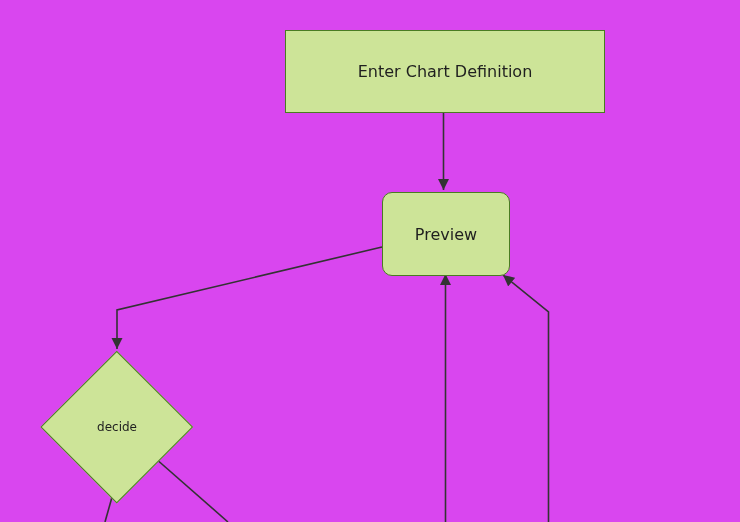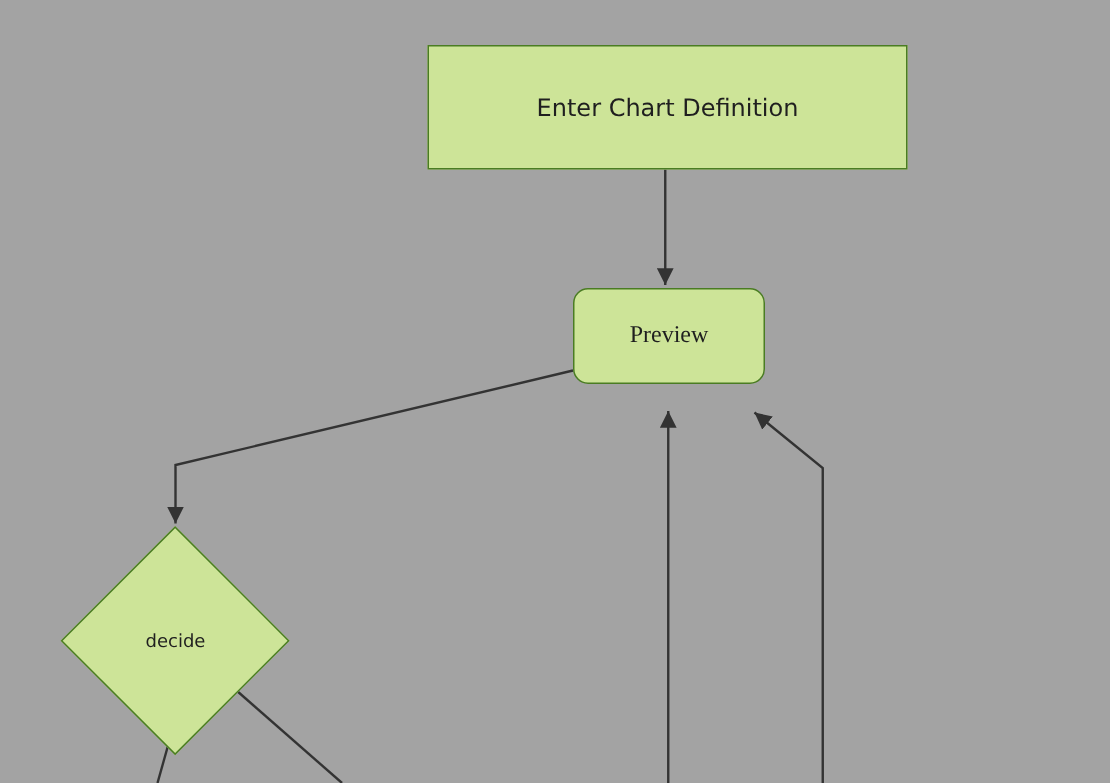--- a/index.html
+++ b/index.html
@@ -5,21 +5,21 @@
   html, body {
     margin: 0;
     padding: 0;
     background: #ffffff;
   }
   #canvas {
     position: relative;
     width: 740px;
     height: 522px;
     overflow: hidden;
-    background: #a3a3a3;
+    background: #d946ef;
     font-family: "DejaVu Sans", "Liberation Sans", sans-serif;
     color: #1f1f1f;
   }
   #edge-layer {
     position: absolute;
     left: 0; top: 0;
     width: 740px; height: 522px;
   }
   .edge {
     fill: none;
@@ -36,23 +36,22 @@
     justify-content: center;
     font-size: 16px;
     color: #1f1f1f;
   }
   .node-rect {
     left: 285px; top: 30px;
     width: 320px; height: 83px;
   }
   .node-rounded {
     left: 382px; top: 192px;
-    width: 128px; height: 64px;
+    width: 128px; height: 84px;
     border-radius: 10px;
-    font-family: Liberation Serif, serif;
   }
   .node-diamond {
     left: 63.3px; top: 373.3px;
     width: 107.5px; height: 107.5px;
     transform: rotate(45deg);
   }
   .diamond-label {
     position: absolute;
     left: 47px; top: 413px;
     width: 140px; height: 28px;

